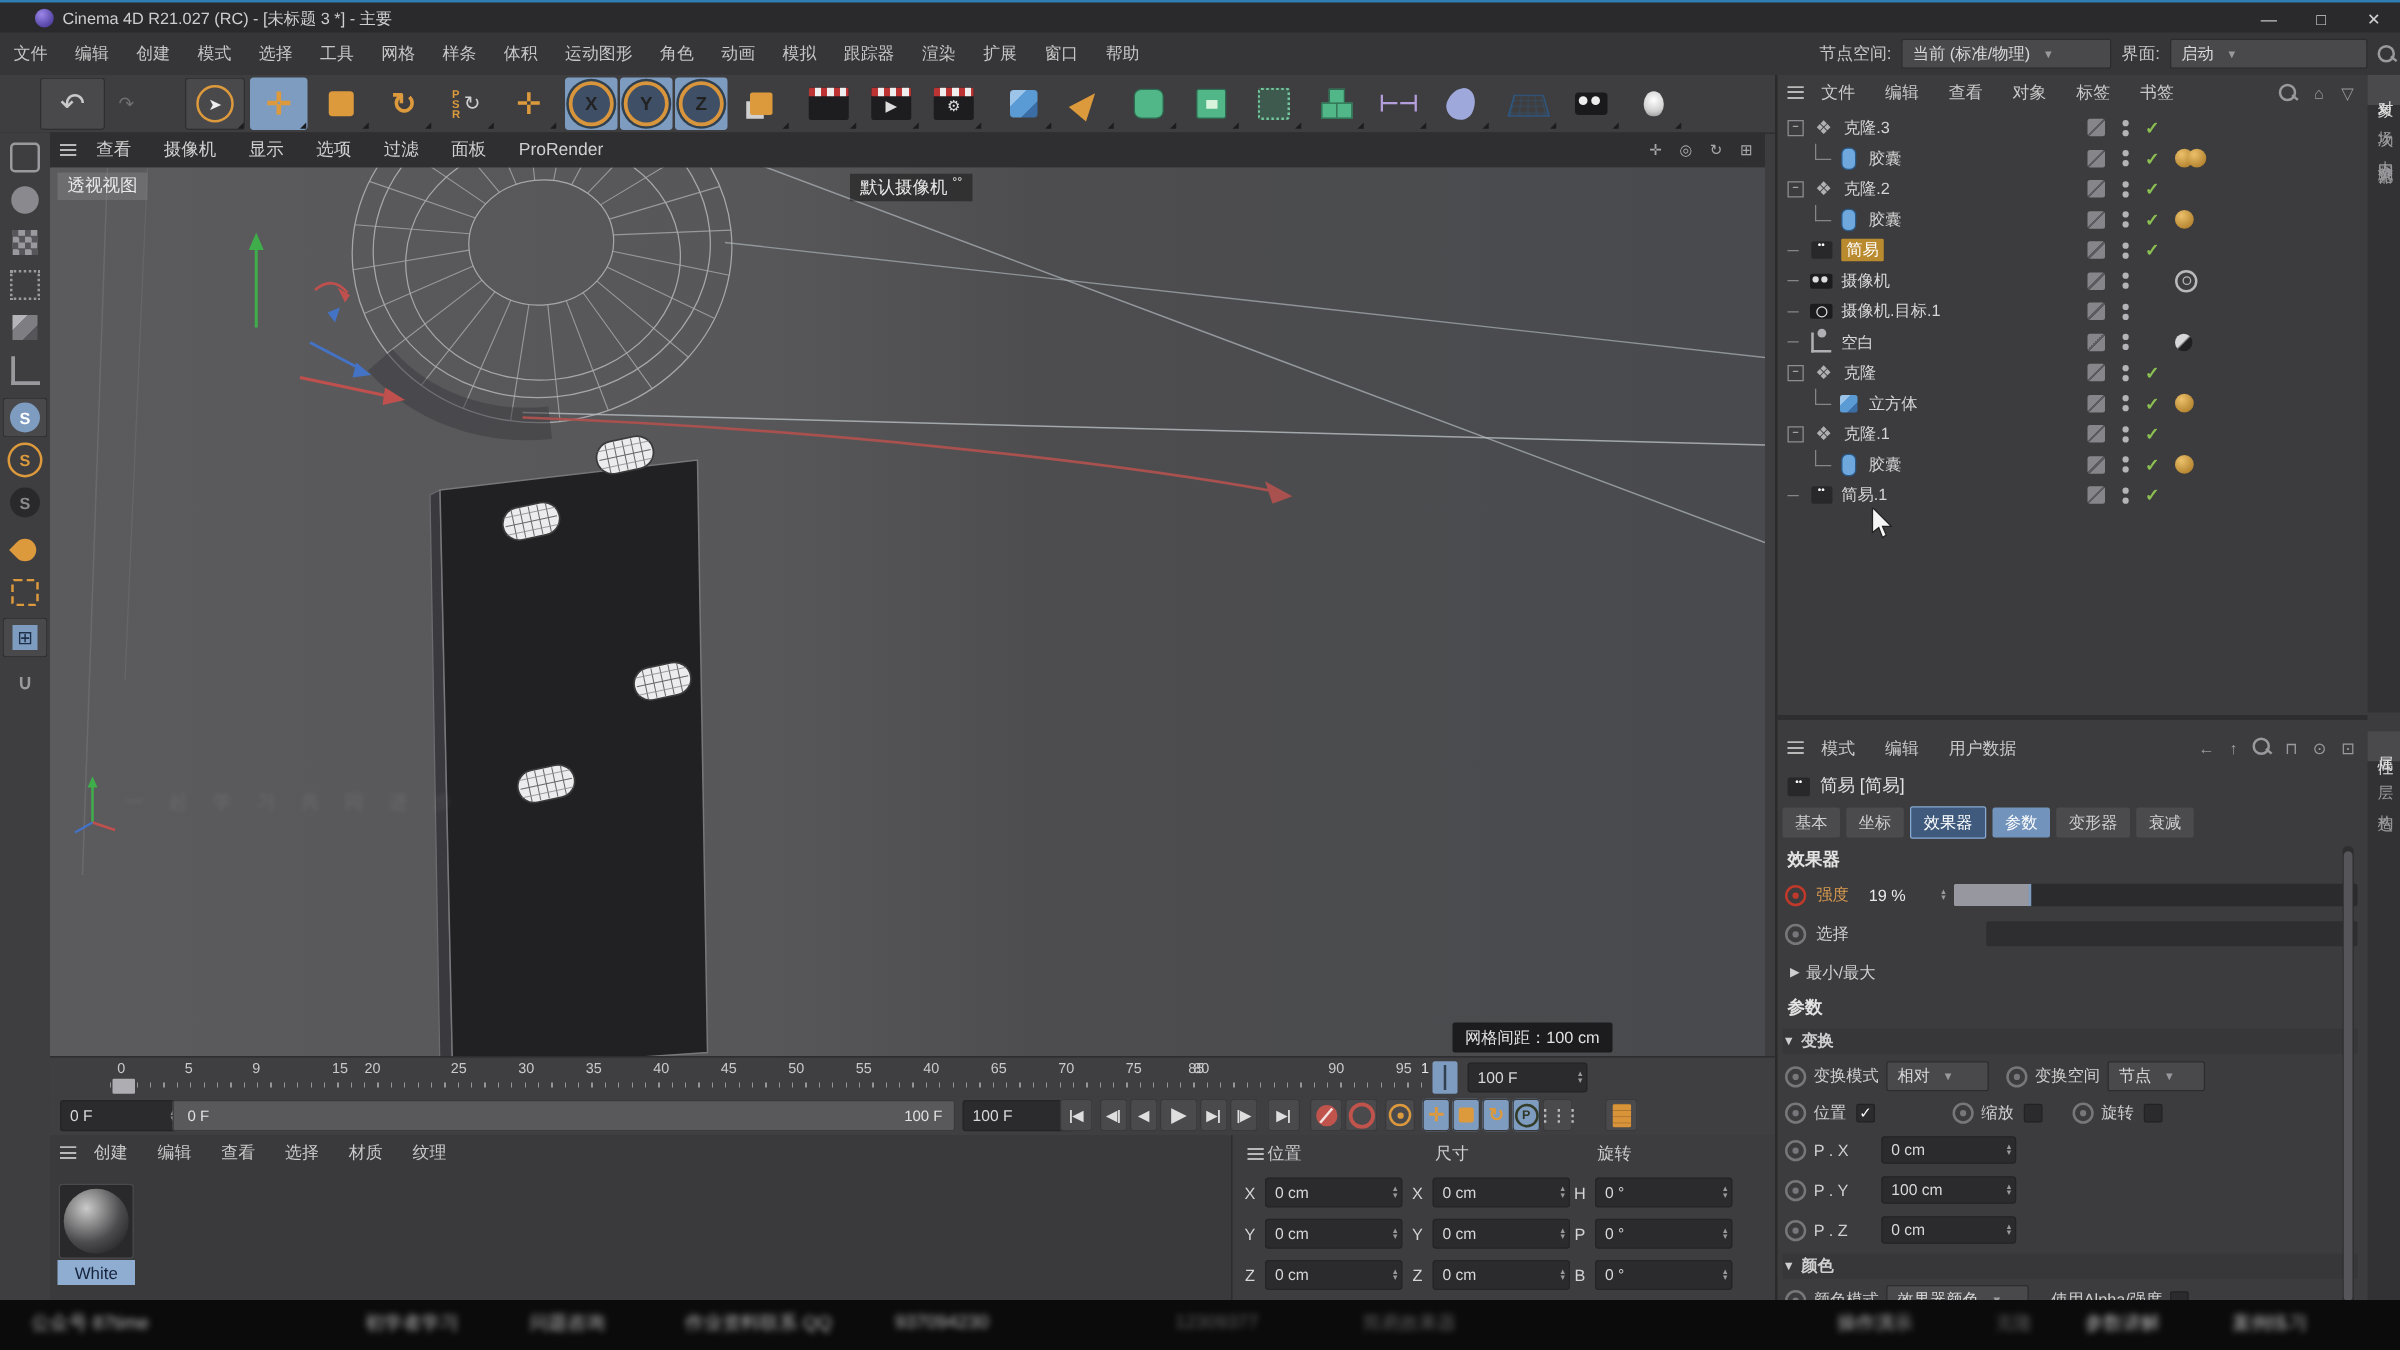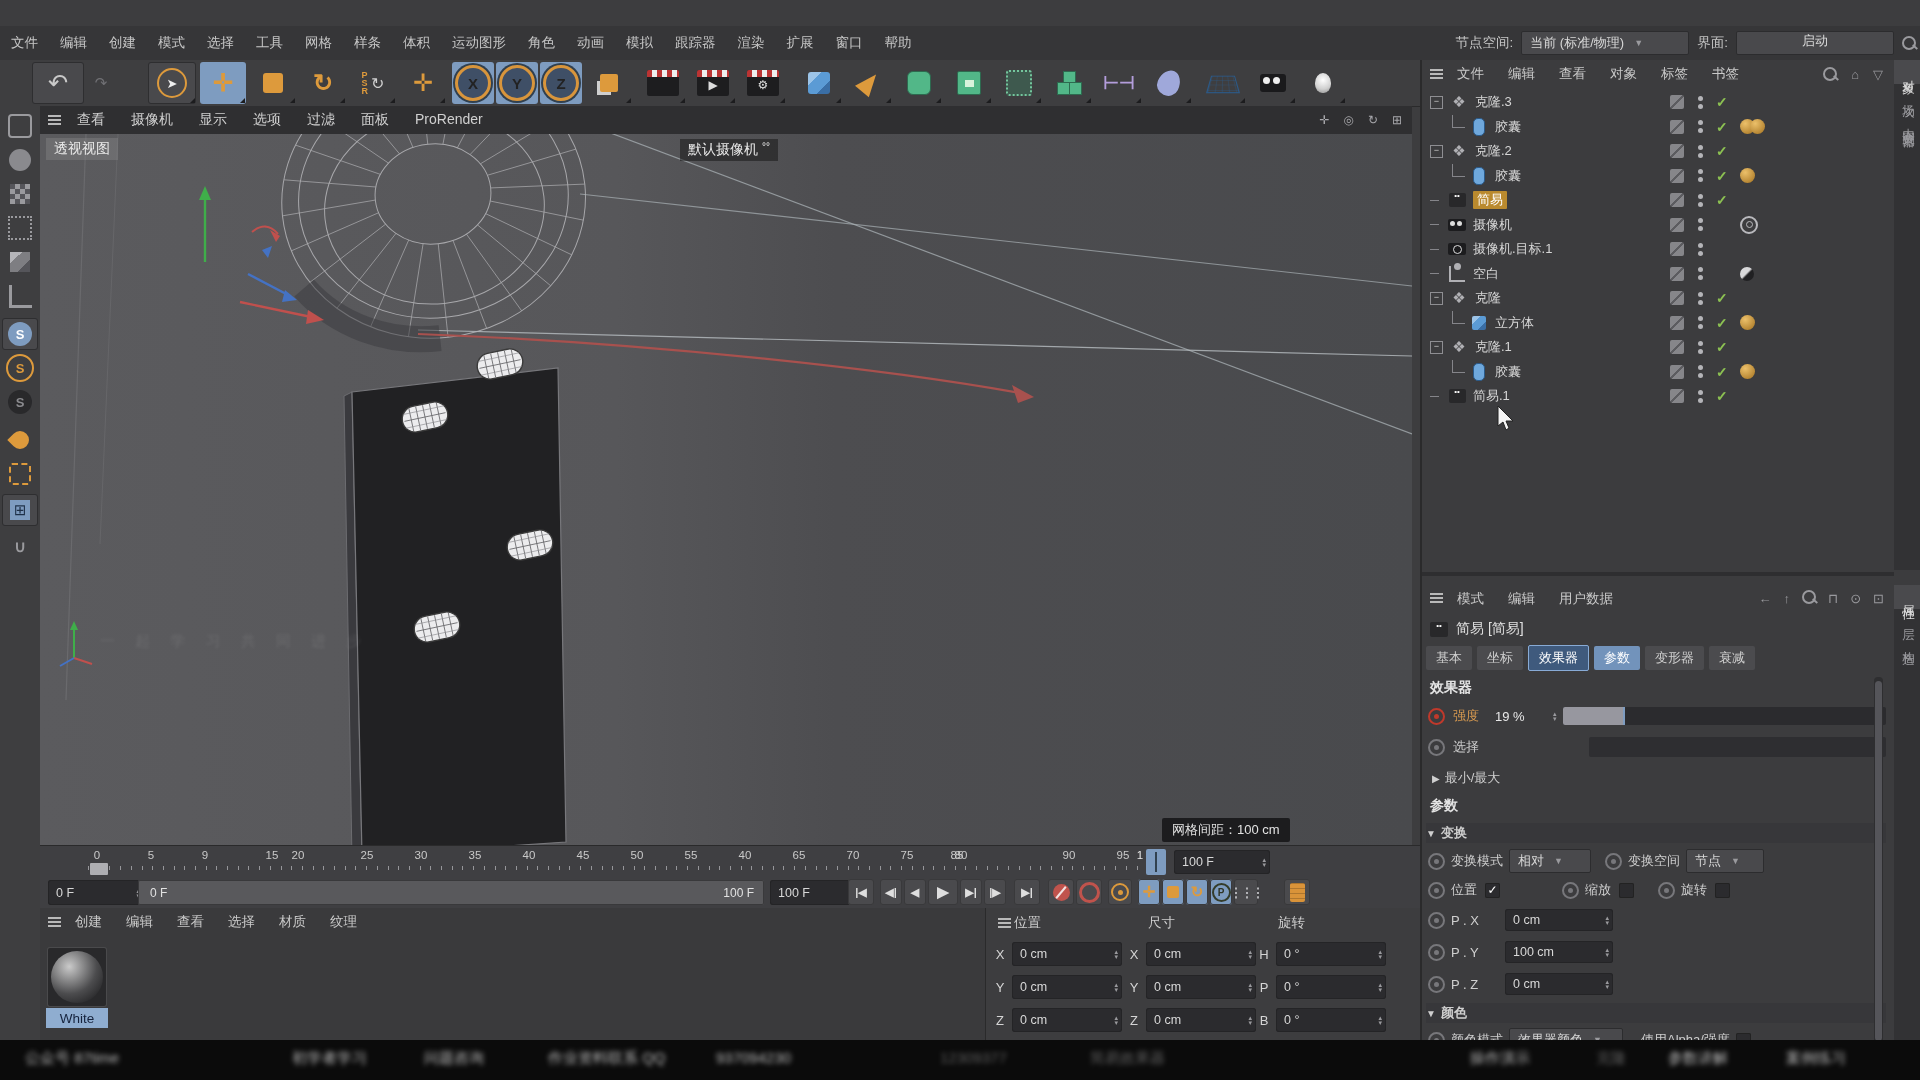--- a/index.html
+++ b/index.html
@@ -122,20 +122,30 @@
   #bottombar{left:0;top:1040px;width:1920px;height:40px;background:#0b0b0b;z-index:50;}
   .blurseg{position:absolute;top:9px;color:#d6d6d6;font-size:15px;filter:blur(2.6px);opacity:.85;white-space:nowrap;}
   .dim{opacity:.4;}
   #cursor{z-index:60;}
 </style>
 </head>
 <body>
 
 <div id="stage">
 
+  <div id="titlebar" class="abs">
+    <span class="abs" style="left:28px;top:5px;width:15px;height:15px;border-radius:50%;
+      background:radial-gradient(circle at 35% 30%,#9a86e8,#3a2a8a);"></span>
+    <span style="margin-left:50px;">Cinema 4D R21.027 (RC) - [未标题 3 *] - 主要</span>
+    <span style="margin-left:auto;display:flex;">
+      <span class="winbtn">—</span>
+      <span class="winbtn">□</span>
+      <span class="winbtn">✕</span>
+    </span>
+  </div>
 
   <div id="menubar" class="abs">
     <span id="mainmenu-items" style="display:flex;">
         <span class="mitem">文件</span>
         <span class="mitem">编辑</span>
         <span class="mitem">创建</span>
         <span class="mitem">模式</span>
         <span class="mitem">选择</span>
         <span class="mitem">工具</span>
         <span class="mitem">网格</span>
@@ -151,21 +161,21 @@
         <span class="mitem">窗口</span>
         <span class="mitem">帮助</span>
       </span>
     <span style="margin-left:auto;display:flex;align-items:center;gap:8px;margin-right:4px;">
       <span>节点空间:</span>
       <span class="ddown" style="width:150px;">
         <span>当前 (标准/物理)</span>
           <span class="carat">▼</span>
       </span>
       <span>界面:</span>
-      <span class="ddown" style="width:140px;flex-direction:column;">
+      <span class="ddown" style="width:140px;">
         <span>启动</span>
           <span class="carat">▼</span>
       </span>
       <span class="mag"></span>
     </span>
   </div>
 
   <div id="toolbar" class="abs">
       <div class="tool raised" style="left: 32px; width: 52px;">
         <span style="font-size:24px;color:#c9c9c9">↶</span>

